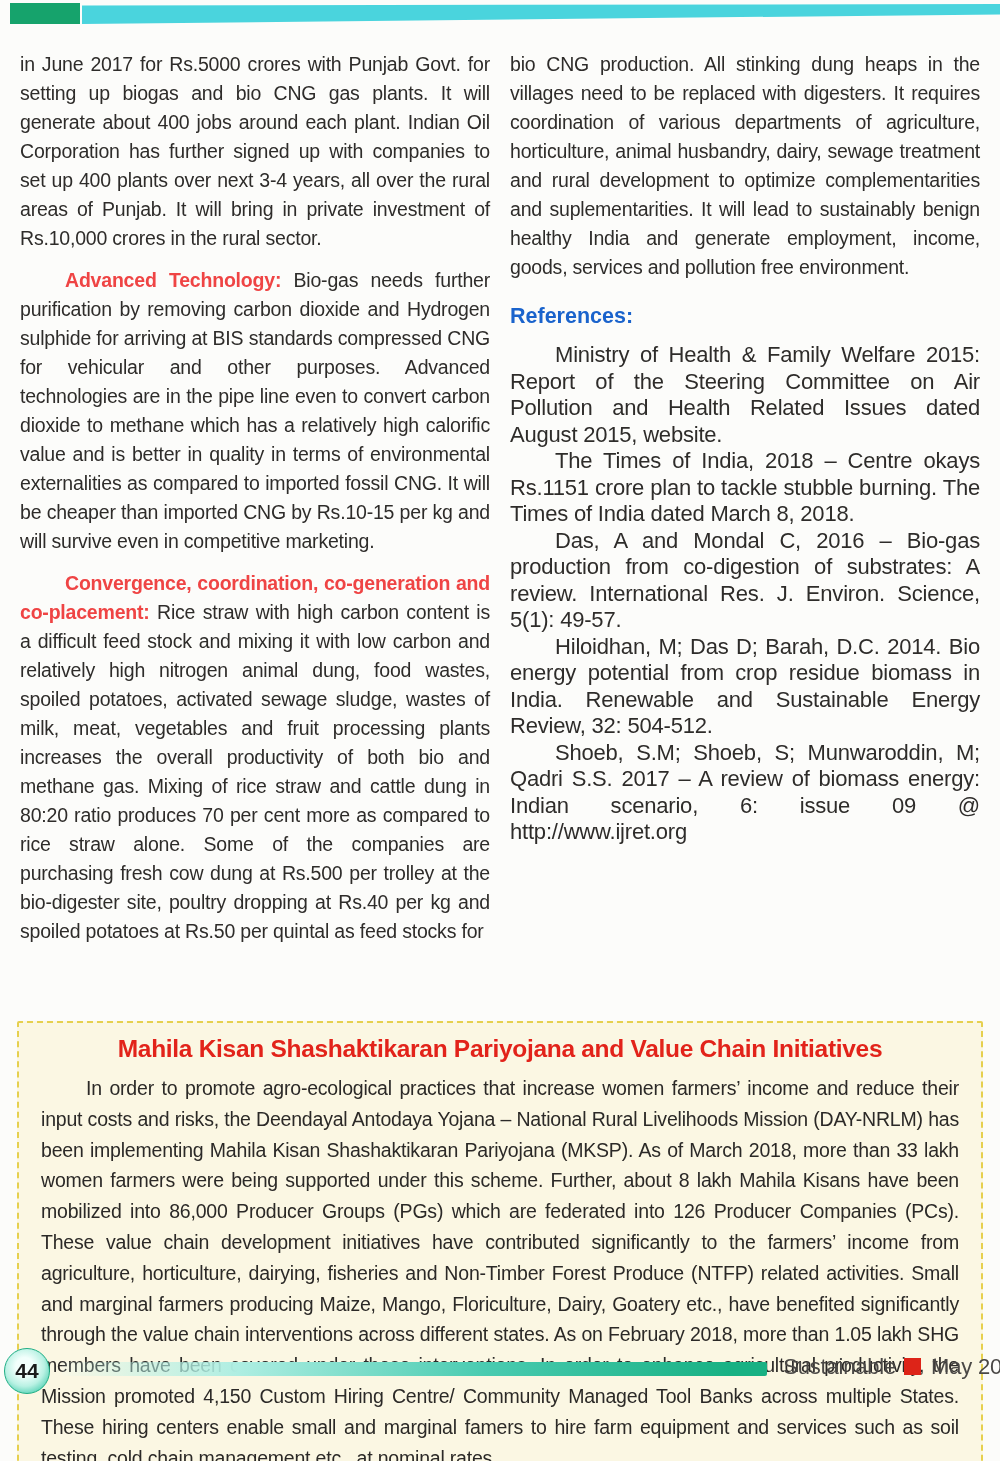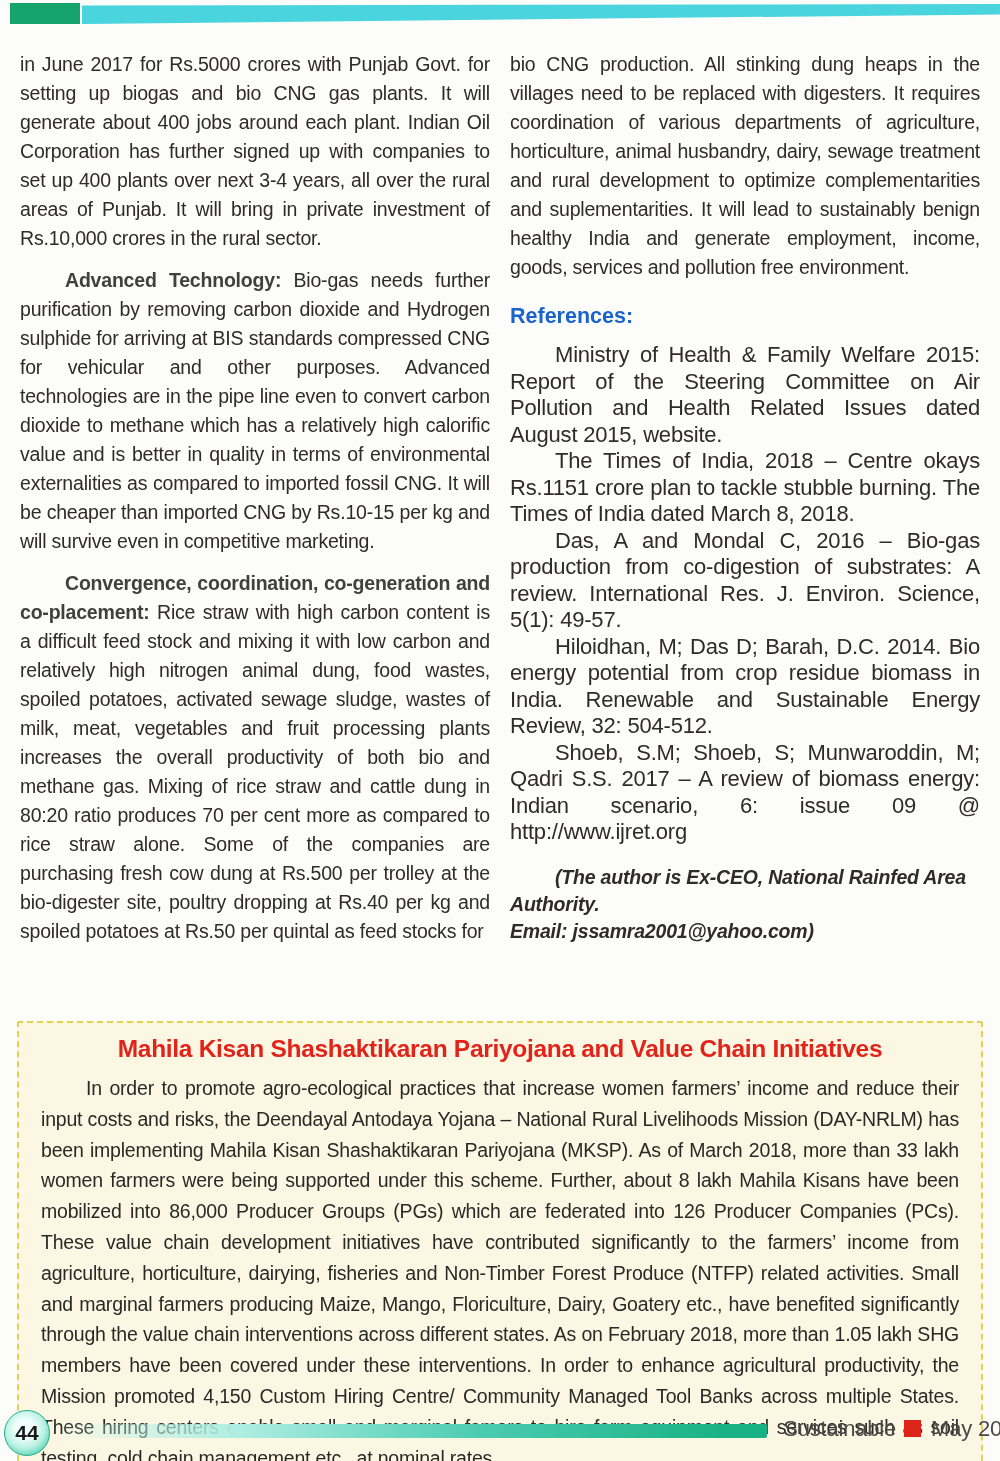--- a/index.html
+++ b/index.html
@@ -24,21 +24,21 @@
     position:absolute;top:50px;left:20px;width:970px;height:940px;
     display:flex;gap:20px;
   }
   .col{width:470px;}
   .col p{
     margin:0 0 13px 0;
     font-size:19.5px;line-height:29px;text-align:justify;
     letter-spacing:-0.2px;
   }
   .col p.indent{text-indent:45px;}
-  .col p b{color:#404040;}
+  .col p b{color:#ef4444;}
   .refs-heading{
     color:#1a63cc;font-weight:bold;font-size:21.5px;
     margin:22px 0 13px 0;
   }
   .refs p{
     margin:0;font-size:22px;line-height:26.5px;text-align:justify;
     text-indent:45px;letter-spacing:-0.2px;
   }
   .author-note{margin-top:18px;}
   .author-note p{
@@ -55,21 +55,21 @@
   }
   .highlight-box h2{
     margin:2px 0 10px 0;text-align:center;
     color:#e2231a;font-size:24.5px;font-weight:bold;letter-spacing:-0.3px;
   }
   .highlight-box p{
     margin:0;font-size:19.5px;line-height:30.8px;text-align:justify;
     text-indent:45px;letter-spacing:-0.2px;color:#2b2927;
   }
   
-  .footer{position:absolute;top:1398px;left:0;width:1000px;height:63px;}
+  .footer{position:absolute;top:1336px;left:0;width:1000px;height:63px;}
   .page-circle{
     position:absolute;left:4px;top:12px;width:44px;height:44px;border-radius:50%;
     background:radial-gradient(circle at 45% 40%, #f2fffc 25%, #b9f1e3 55%, #45cdae 85%, #1fae85 100%);
     border:1px solid #1fae85;
     display:flex;align-items:center;justify-content:center;
     font-size:21px;font-weight:bold;color:#1a1a1a;
   }
   .footer-bar{
     position:absolute;left:62px;top:26px;width:705px;height:14px;
     background:linear-gradient(90deg, rgba(234,253,252,0.1), #aeeee2 25%, #49cbb0 60%, #18b183 95%);
@@ -106,24 +106,20 @@
     <div class="refs-heading">References:</div>
 
     <div class="refs">
       <p>Ministry of Health &amp; Family Welfare 2015: Report of the Steering Committee on Air Pollution and Health Related Issues dated August 2015, website.</p>
       <p>The Times of India, 2018 – Centre okays Rs.1151 crore plan to tackle stubble burning.  The Times of India dated March 8, 2018.</p>
       <p>Das, A and Mondal C, 2016 – Bio-gas production from co-digestion of substrates: A review. International Res. J. Environ. Science, 5(1): 49-57.</p>
       <p>Hiloidhan, M; Das D; Barah, D.C. 2014.  Bio energy potential from crop residue biomass in India. Renewable and Sustainable Energy Review, 32: 504-512.</p>
       <p>Shoeb, S.M; Shoeb, S; Munwaroddin, M; Qadri S.S. 2017 – A review of biomass energy: Indian scenario, 6: issue 09 @ http://www.ijret.org</p>
     </div>
 
-    <div class="author-note">
-      <p class="first">(The author is Ex-CEO, National Rainfed Area Authority.</p>
-      <p>Email: jssamra2001@yahoo.com)</p>
-    </div>
   </div>
 
 </div>
 
 <div class="highlight-box">
   <h2>Mahila Kisan Shashaktikaran Pariyojana and Value Chain Initiatives</h2>
   <p>In order to promote agro-ecological practices that increase women farmers’ income and reduce their input costs and risks, the Deendayal Antodaya Yojana – National Rural Livelihoods Mission (DAY-NRLM) has been implementing Mahila Kisan Shashaktikaran Pariyojana (MKSP). As of March 2018, more than 33 lakh women farmers were being supported under this scheme. Further, about 8 lakh Mahila Kisans have been mobilized into 86,000 Producer Groups (PGs) which are federated into 126 Producer Companies (PCs). These value chain development initiatives have contributed significantly to the farmers’ income from agriculture, horticulture, dairying, fisheries and Non-Timber Forest Produce (NTFP) related activities. Small and marginal farmers producing Maize, Mango, Floriculture, Dairy, Goatery etc., have benefited significantly through the value chain interventions across different states. As on February 2018, more than 1.05 lakh SHG members have been covered under these interventions. In order to enhance agricultural productivity, the Mission promoted 4,150 Custom Hiring Centre/ Community Managed Tool Banks across multiple States. These hiring centers enable small and marginal famers to hire farm equipment and services such as soil testing, cold chain management etc., at nominal rates.</p>
 </div>
 
 <div class="footer">

